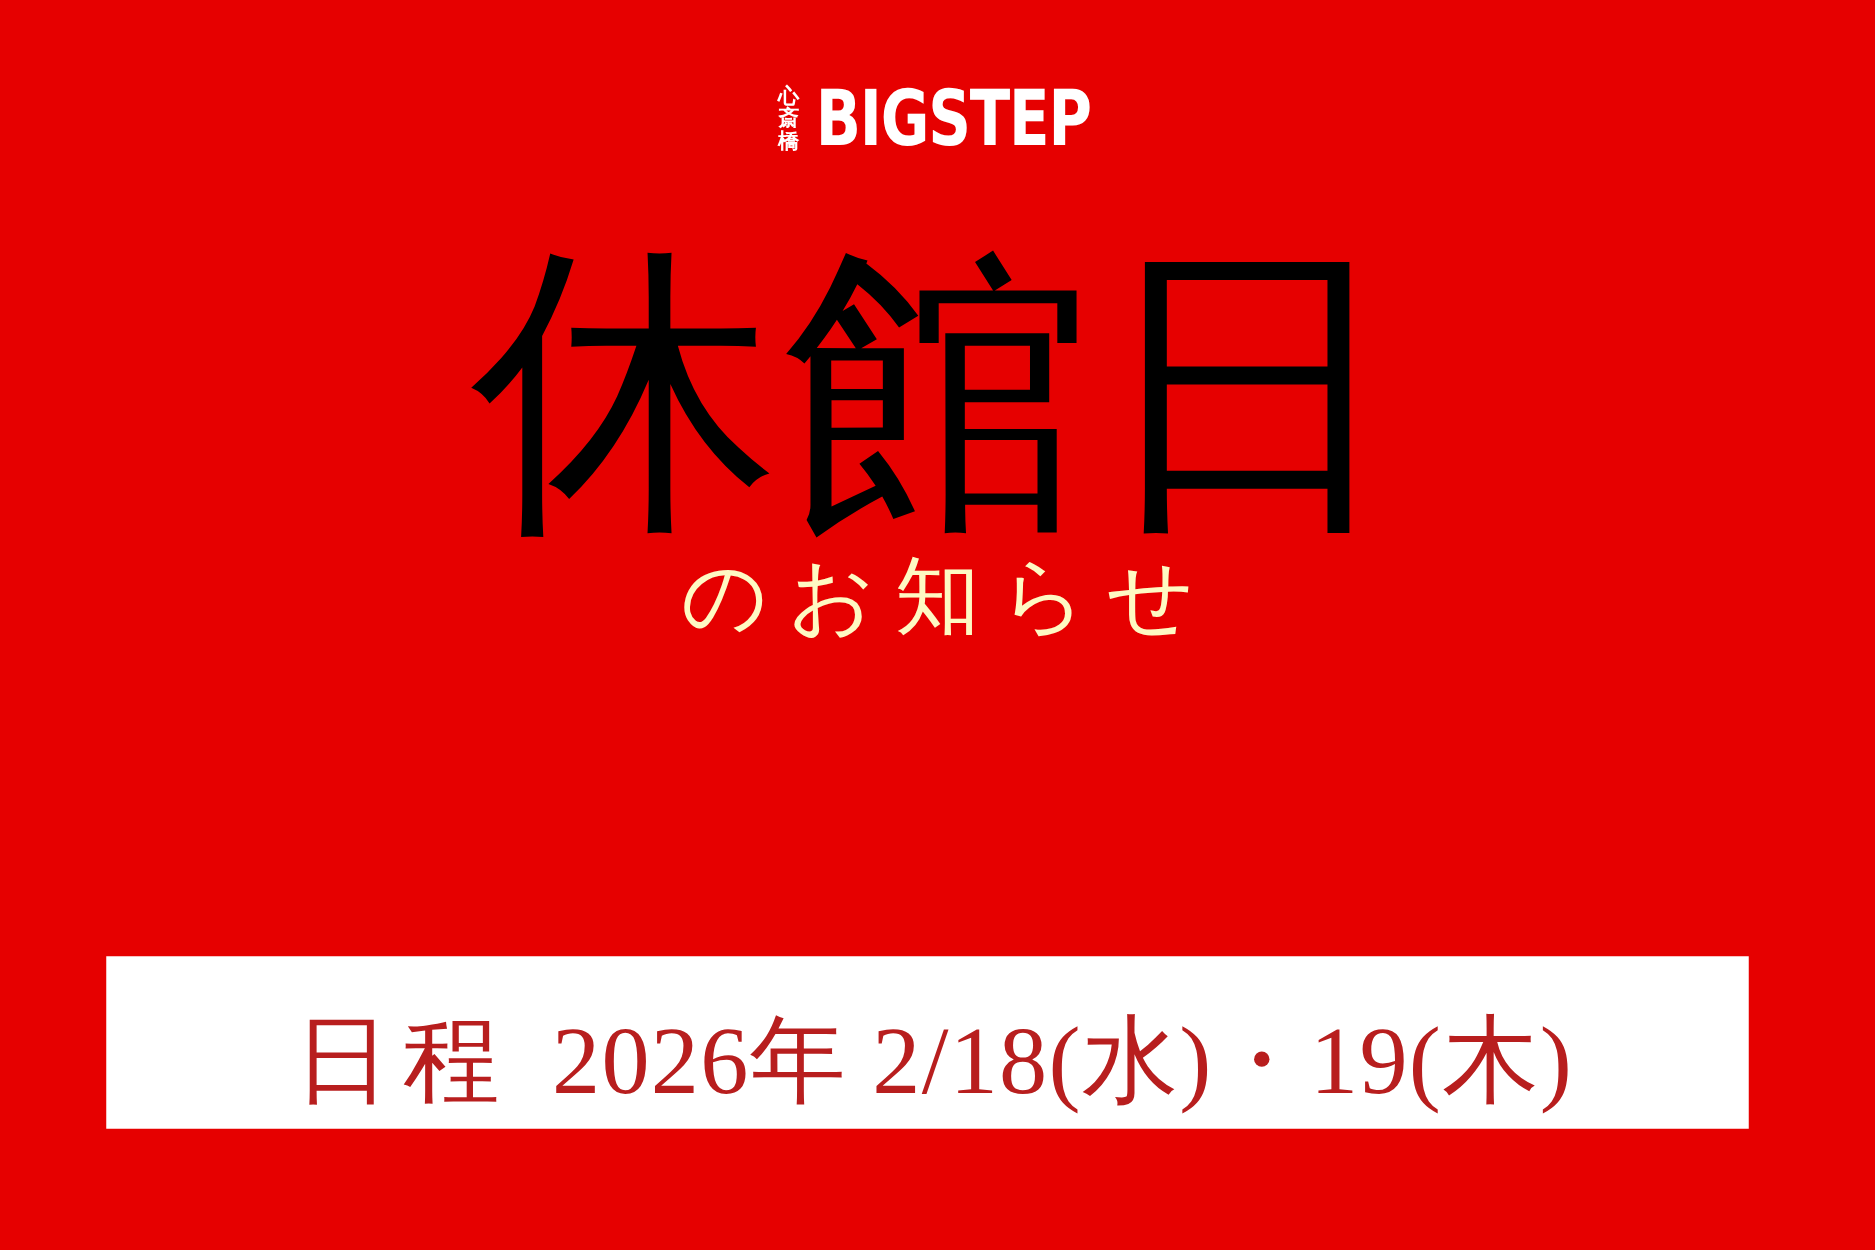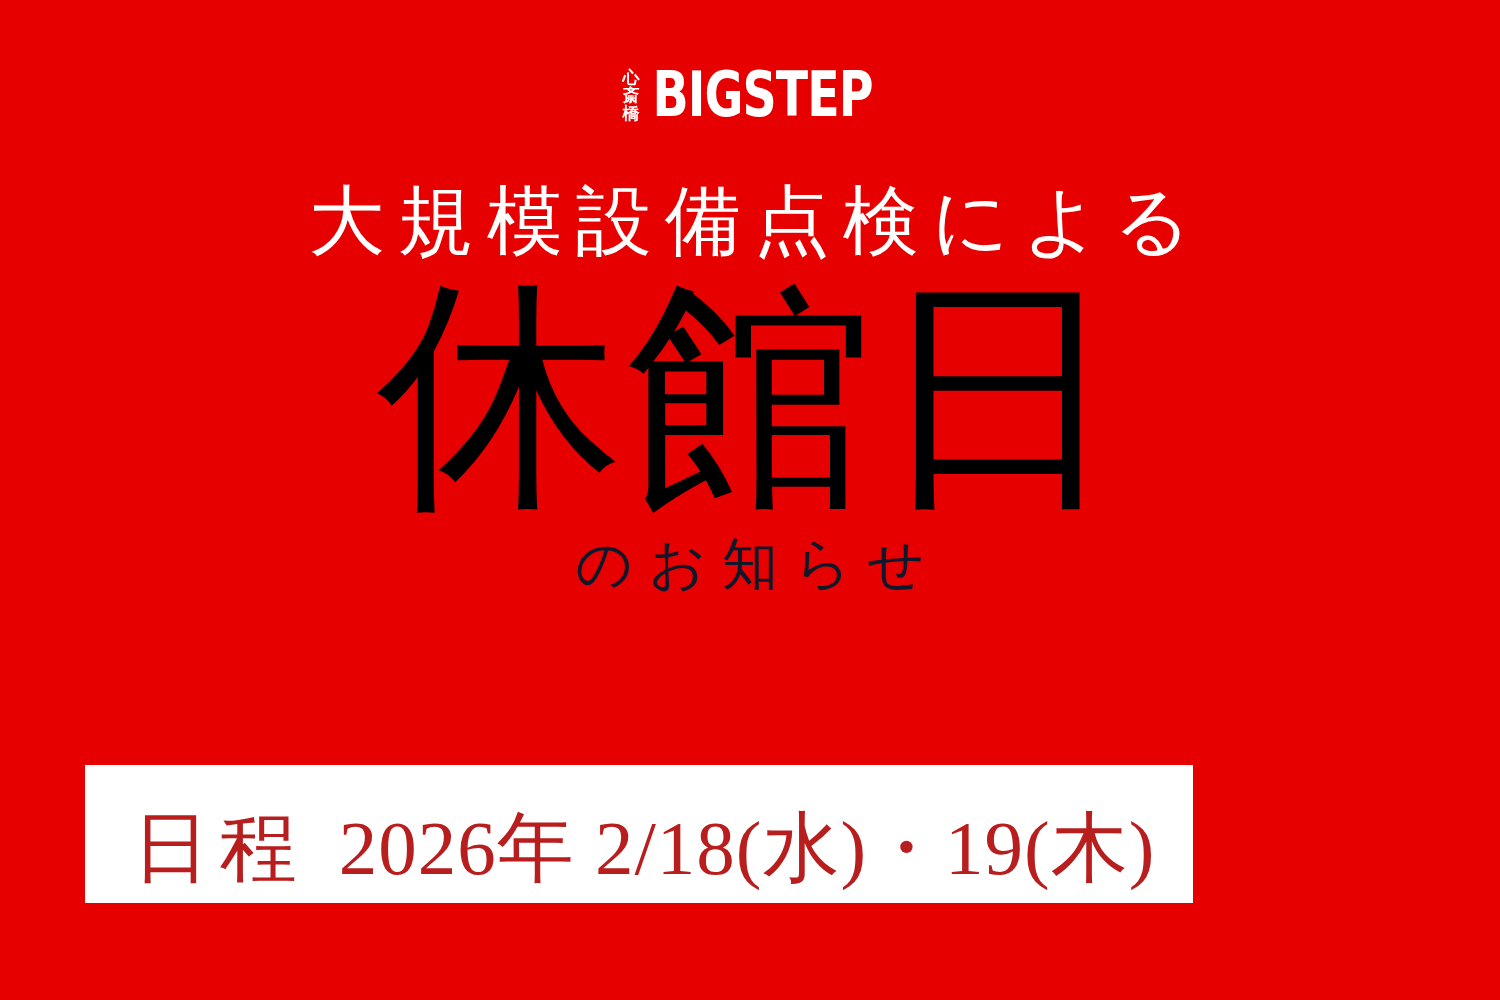--- a/index.html
+++ b/index.html
@@ -81,36 +81,36 @@
     color: #000000;
     font-size: 246px;
     line-height: 1.0;
     letter-spacing: 4px;
     text-indent: 4px;
     font-weight: 400;
     white-space: nowrap;
     margin-top: 12px;
   }
   .line-sub {
-    color: #0f172a;
-    font-size: 56px;
+    color: #fef9c3;
+    font-size: 68px;
     line-height: 1.1;
     letter-spacing: 16px;
     text-indent: 16px;
     font-weight: 400;
     white-space: nowrap;
-    margin-top: 14px;
+    margin-top: 2px;
   }
 
   
   .date-banner {
     position: absolute;
     left: 85px;
     top: 765px;
-    width: 1108px;
+    width: 1314px;
     height: 138px;
     background: #ffffff;
     display: flex;
     align-items: center;
     justify-content: center;
   }
   .date-line {
     color: #b81e1e;
     font-size: 77px;
     line-height: 1;
@@ -137,21 +137,20 @@
   <div class="logo-block">
     <div class="logo-kanji">
       <span>心</span>
       <span>斎</span>
       <span>橋</span>
     </div>
     <div class="logo-word">BIGSTEP</div>
   </div>
 
   <div class="headline-stack">
-    <div class="line-eyebrow">大規模設備点検による</div>
     <div class="line-main">休館日</div>
     <div class="line-sub">のお知らせ</div>
   </div>
 
   <div class="date-banner">
     <div class="date-line">
       <span class="date-label">日程</span>
       <span class="date-value">2026年 2/18(水)・19(木)</span>
     </div>
   </div>

